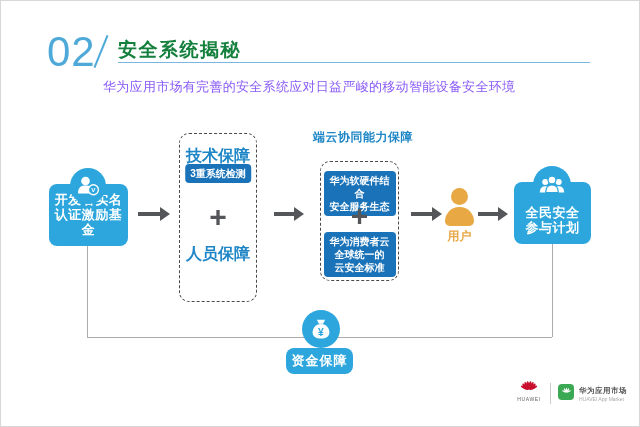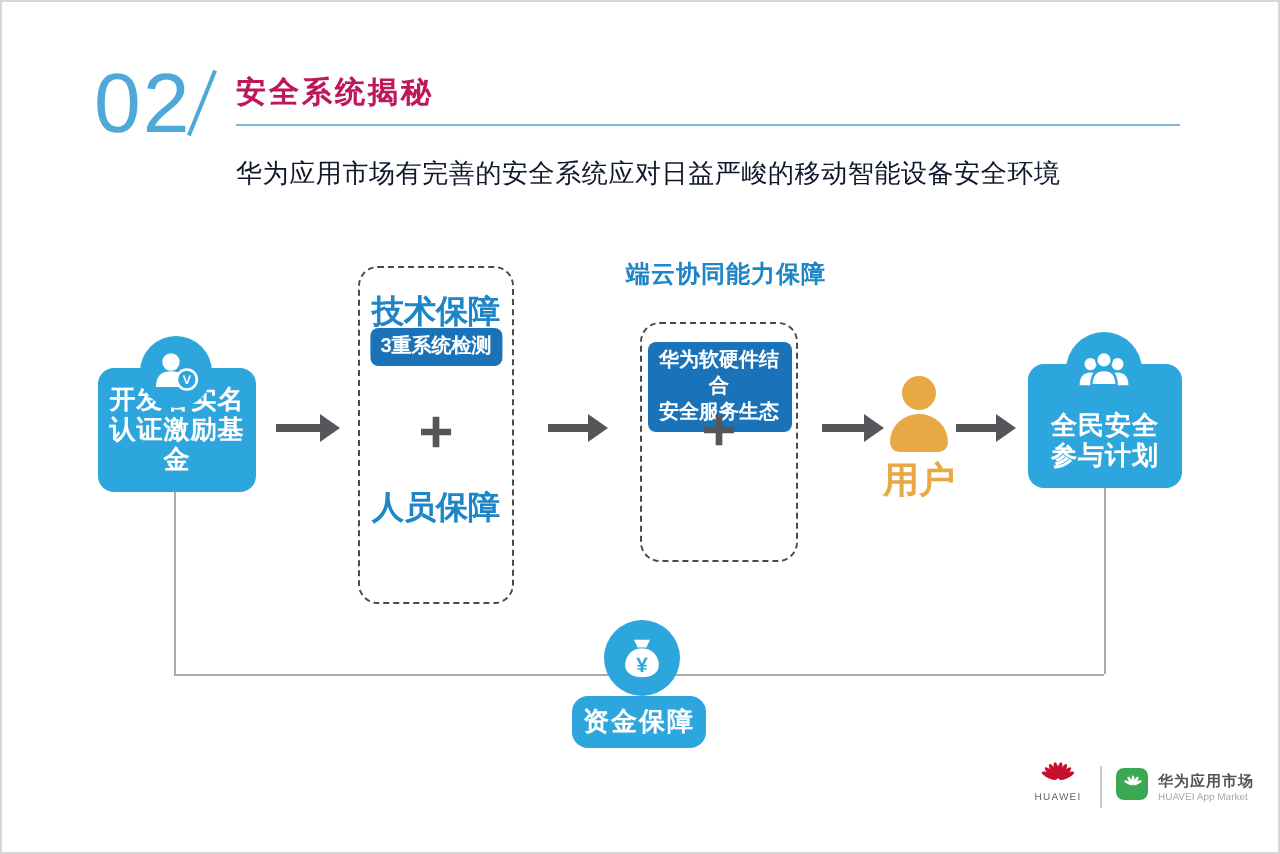--- a/index.html
+++ b/index.html
@@ -4,23 +4,23 @@
 <style>
   html,body { margin:0; padding:0; background:#ffffff; }
   .frame {
     position:relative; width:640px; height:427px; box-sizing:border-box;
     background:#ffffff; border:1px solid #d7d7d7; overflow:hidden;
     font-family:Liberation Sans, sans-serif;
   }
   
   .h-num { position:absolute; left:46px; top:30px; font-size:42px; line-height:1; color:#4EA9D9; letter-spacing:1px; }
   .h-slash { position:absolute; left:99px; top:33px; width:2px; height:35px; background:#4EA9D9; transform:rotate(22deg); }
-  .h-title { position:absolute; left:117px; top:36px; font-size:15px; font-weight:bold; color:#be185d; letter-spacing:1.5px; }
+  .h-title { position:absolute; left:117px; top:36px; font-size:19px; font-weight:bold; color:#15803d; letter-spacing:1.5px; }
   .h-underline { position:absolute; left:117px; top:61px; width:472px; height:1px; background:#79B7DE; }
-  .h-sub { position:absolute; left:117px; top:77px; font-size:13px; color:#0f172a; letter-spacing:0.3px; }
+  .h-sub { position:absolute; left:102px; top:77px; font-size:13px; color:#8b5cf6; letter-spacing:0.3px; }
 
   
   .bluebox { position:absolute; background:#2CA6DC; border-radius:8px; color:#fff; font-weight:bold;
              font-size:13px; text-align:center; display:flex; flex-direction:column;
              justify-content:flex-end; padding-bottom:9px; box-sizing:border-box; line-height:15px; letter-spacing:0.5px; }
   .box-dev { left:48px; top:183px; width:79px; height:62px; }
   .box-pub { left:513px; top:181px; width:77px; height:62px; }
   .bcircle { position:absolute; border-radius:50%; background:#2CA6DC; display:flex; align-items:center; justify-content:center; }
   .circle-dev { left:69px; top:167px; width:36px; height:36px; }
   .circle-pub { left:532px; top:165px; width:38px; height:38px; }
@@ -49,21 +49,21 @@
   .arrow { position:absolute; top:206px; height:14px; }
   .arrow::before { content:""; position:absolute; left:0; right:9px; top:5px; height:4px; background:#55565A; }
   .arrow::after  { content:""; position:absolute; right:0; top:0; width:0; height:0;
                    border-left:10px solid #55565A; border-top:7px solid transparent; border-bottom:7px solid transparent; }
   .a1 { left:137px; width:32px; } .a2 { left:273px; width:30px; }
   .a3 { left:410px; width:31px; } .a4 { left:477px; width:30px; }
 
   
   .user-head { position:absolute; left:450px; top:187px; width:17px; height:17px; border-radius:50%; background:#E8A844; }
   .user-body { position:absolute; left:444px; top:206px; width:29px; height:19px; border-radius:15px 15px 5px 5px; background:#E8A844; }
-  .user-label { position:absolute; left:438px; top:227px; width:41px; text-align:center; color:#E8A844; font-weight:bold; font-size:18px; }
+  .user-label { position:absolute; left:438px; top:227px; width:41px; text-align:center; color:#E8A844; font-weight:bold; font-size:12px; }
 
   
   .cline { position:absolute; background:#ababab; }
   .vline-l { left:86px; top:245px; width:1px; height:91px; }
   .vline-r { left:551px; top:243px; width:1px; height:93px; }
   .hline { left:86px; top:336px; width:465px; height:1px; }
   .fund-circle { left:301px; top:309px; width:38px; height:38px; z-index:2; }
   .fund-badge { position:absolute; left:285px; top:347px; width:67px; height:26px; border-radius:8px;
                 background:#2CA6DC; color:#fff; font-size:13px; font-weight:bold; text-align:center;
                 line-height:26px; letter-spacing:1px; z-index:1; }
@@ -116,20 +116,25 @@
 
   <div class="arrow a2"></div>
 
   <div class="cloud-title">端云协同能力保障</div>
   <div class="dash dash2">
     <div class="badge badge-a">
       <div>华为软硬件结合</div>
       <div>安全服务生态</div>
     </div>
     <div class="plus plus2">+</div>
+    <div class="badge badge-b">
+      <div>华为消费者云</div>
+      <div>全球统一的</div>
+      <div>云安全标准</div>
+    </div>
   </div>
 
   <div class="arrow a3"></div>
 
   <div class="user-head"></div>
   <div class="user-body"></div>
   <div class="user-label">用户</div>
 
   <div class="arrow a4"></div>
 

